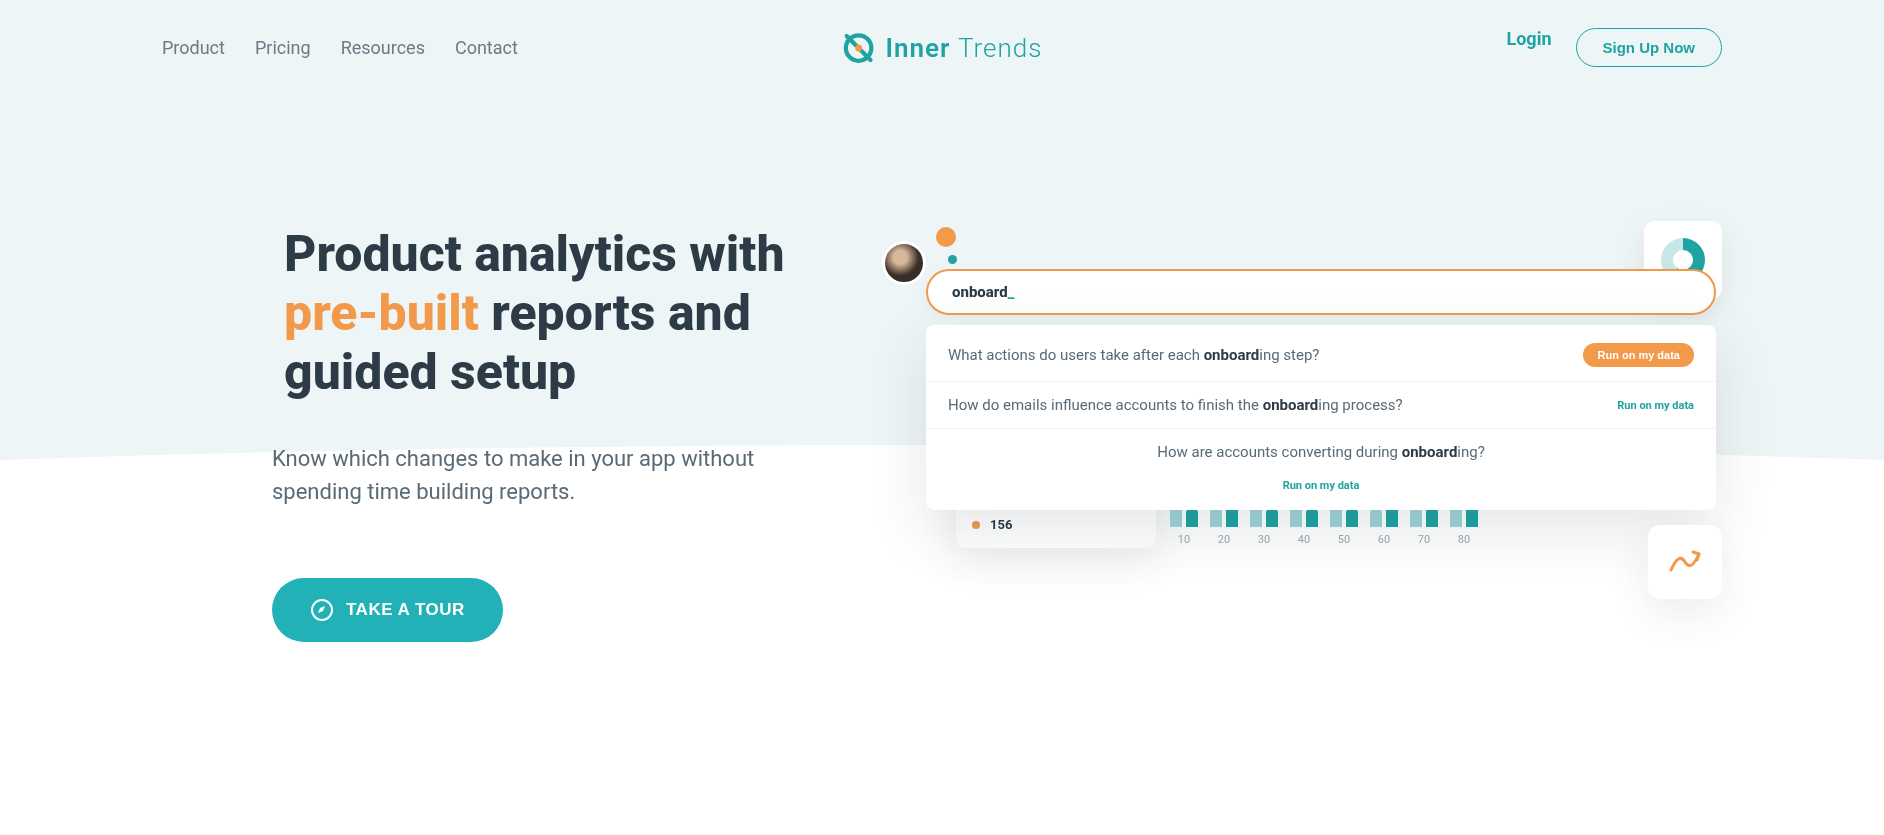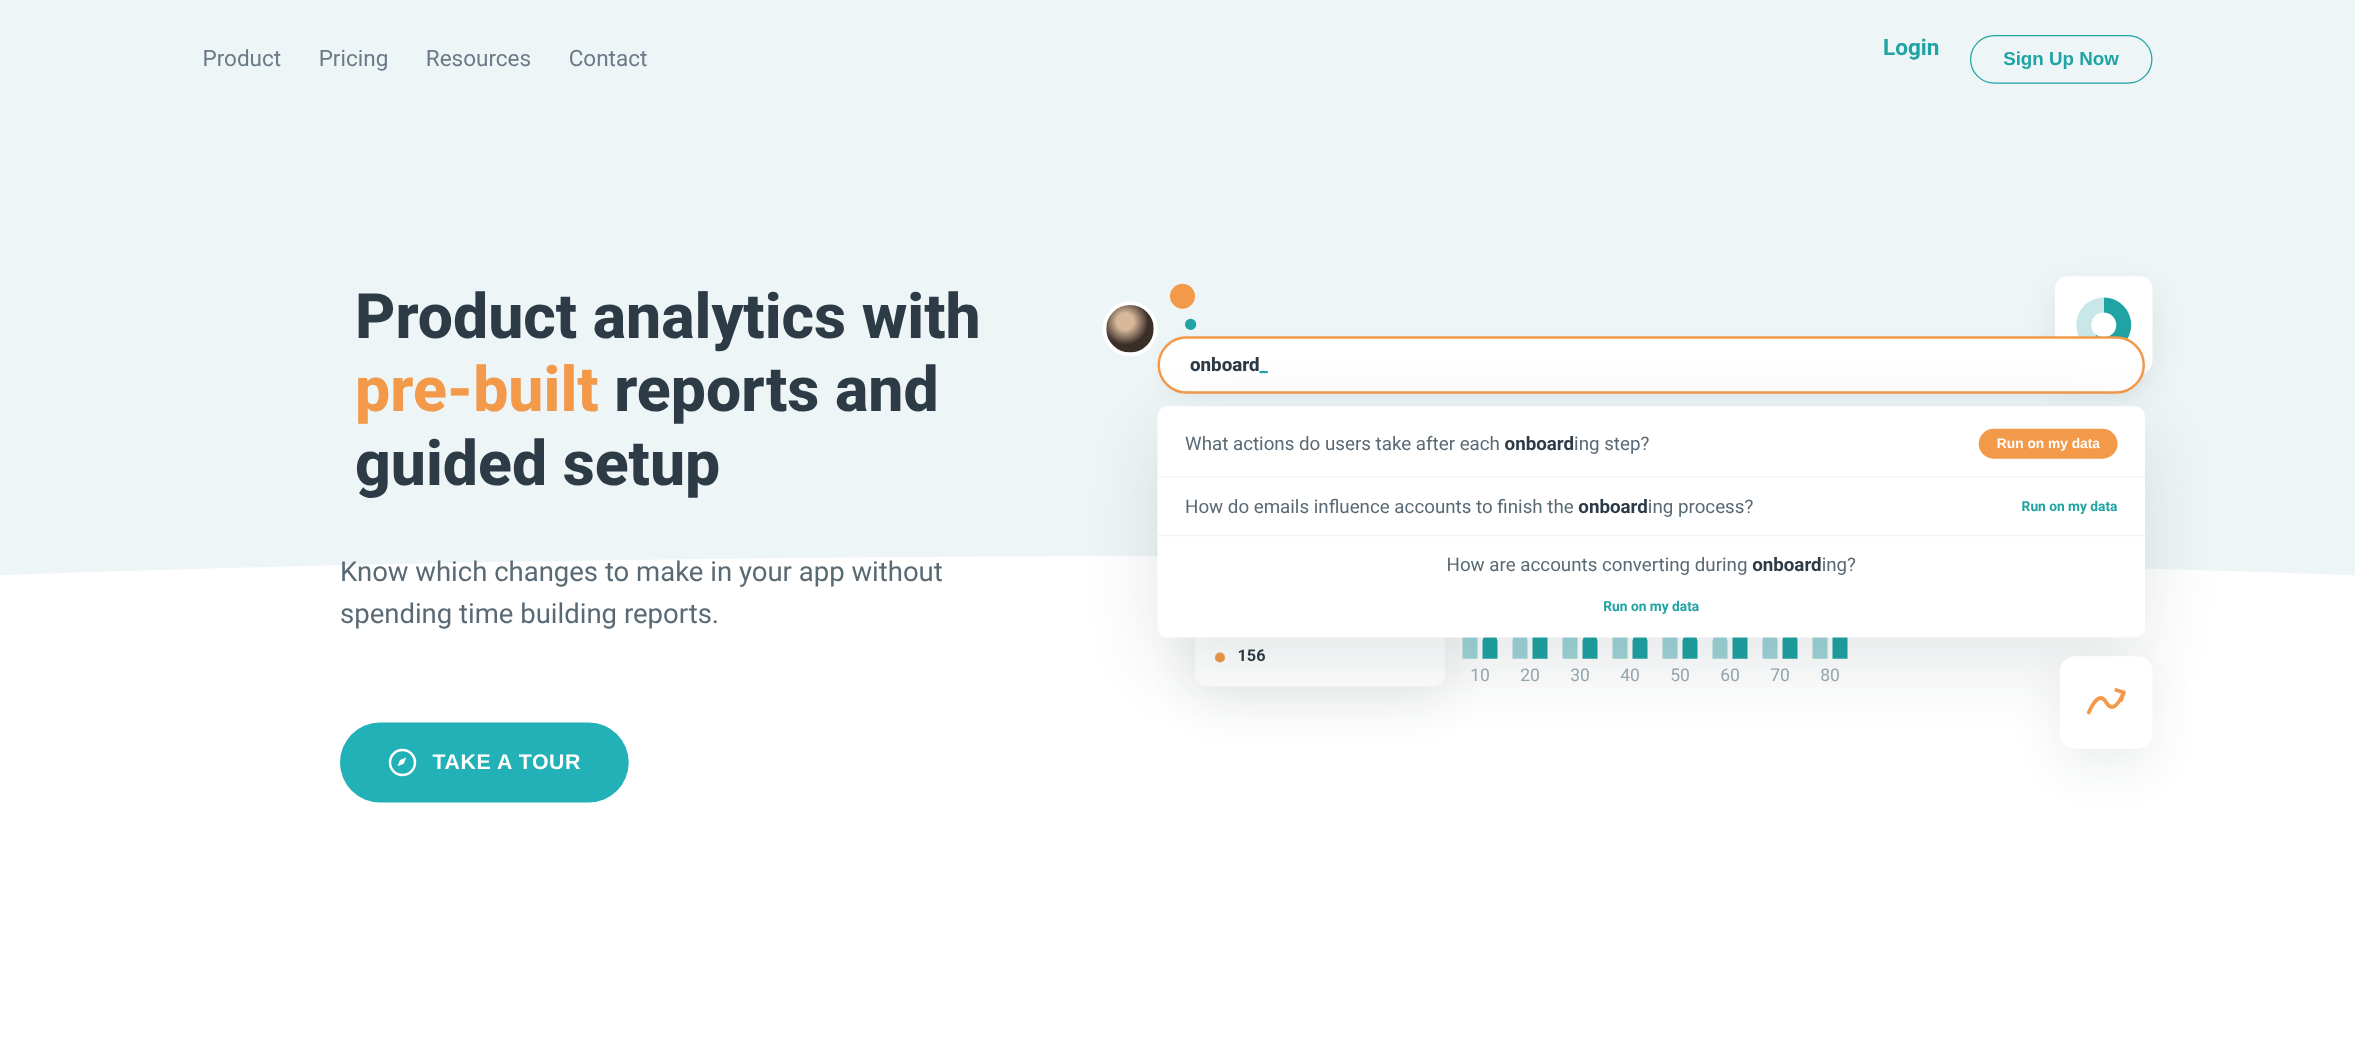--- a/index.html
+++ b/index.html
@@ -42,37 +42,45 @@
 .run-link { color: #1fa3a3; font-size: 11px; font-weight: 700; white-space: nowrap; cursor: pointer; }
 .stats-card { position: absolute; left: 74px; top: 230px; width: 200px; background: #fff; border-radius: 10px; box-shadow: 0 14px 40px rgba(30,50,60,0.09); padding: 12px 16px; z-index: -1; }
 .stat-row { display: flex; align-items: center; gap: 10px; font-size: 13px; font-weight: 700; color: #2d3b47; padding: 4px 0; }
 .stat-dot { width: 8px; height: 8px; border-radius: 50%; }
 .donut-sm { position: absolute; right: 14px; top: 18px; width: 36px; height: 36px; border-radius: 50%; background: conic-gradient(#f2994a 0 30%, #ffe4c9 30% 100%); }
 .donut-sm::after { content: ""; position: absolute; inset: 10px; background: #fff; border-radius: 50%; }
 .bars-wrap { position: absolute; left: 288px; top: 232px; display: flex; align-items: flex-end; gap: 12px; z-index: -1; }
 .bar-grp { display: flex; flex-direction: column; align-items: center; gap: 6px; }
 .bar-set { display: flex; align-items: flex-end; gap: 4px; }
 .bar { width: 12px; border-radius: 6px 6px 0 0; }
-.bar-label { font-size: 14px; color: #9aabb3; }
+.bar-label { font-size: 11px; color: #9aabb3; }
 .action-card { position: absolute; right: 0; top: 300px; width: 74px; height: 74px; background: #fff; border-radius: 12px; box-shadow: 0 14px 40px rgba(30,50,60,0.09); display: flex; align-items: center; justify-content: center; z-index: 2; }
 .trusted { text-align: center; font-size: 20px; font-weight: 700; color: #b3c0c8; padding: 100px 0 30px; }
 </style>
 </head>
 <body>
 
 <div class="hero-bg">
   <div class="hero-curve"></div>
   <div class="container">
     <header>
       <nav>
         <a>Product</a>
         <a>Pricing</a>
         <a>Resources</a>
         <a>Contact</a>
       </nav>
+      <div class="logo">
+        <svg class="logo-mark" viewBox="0 0 40 40">
+          <circle cx="20" cy="20" r="15" fill="none" stroke="#1fa3a3" stroke-width="5"></circle>
+          <line x1="6" y1="6" x2="34" y2="34" stroke="#1fa3a3" stroke-width="5" stroke-linecap="round"></line>
+          <circle cx="20" cy="20" r="4" fill="#f2994a"></circle>
+        </svg>
+        <span class="logo-text"><span>Inner</span> <span class="thin">Trends</span></span>
+      </div>
       <div class="header-right">
         <a class="login-link">Login</a>
         <button class="signup-btn">Sign Up Now</button>
       </div>
     </header>
 
     <div class="hero">
       <div class="hero-left">
         <h1 class="hero-title"><span>Product analytics with </span><span class="accent">pre-built</span><span> reports and guided setup</span></h1>
         <p class="hero-sub">Know which changes to make in your app without spending time building reports.</p>

